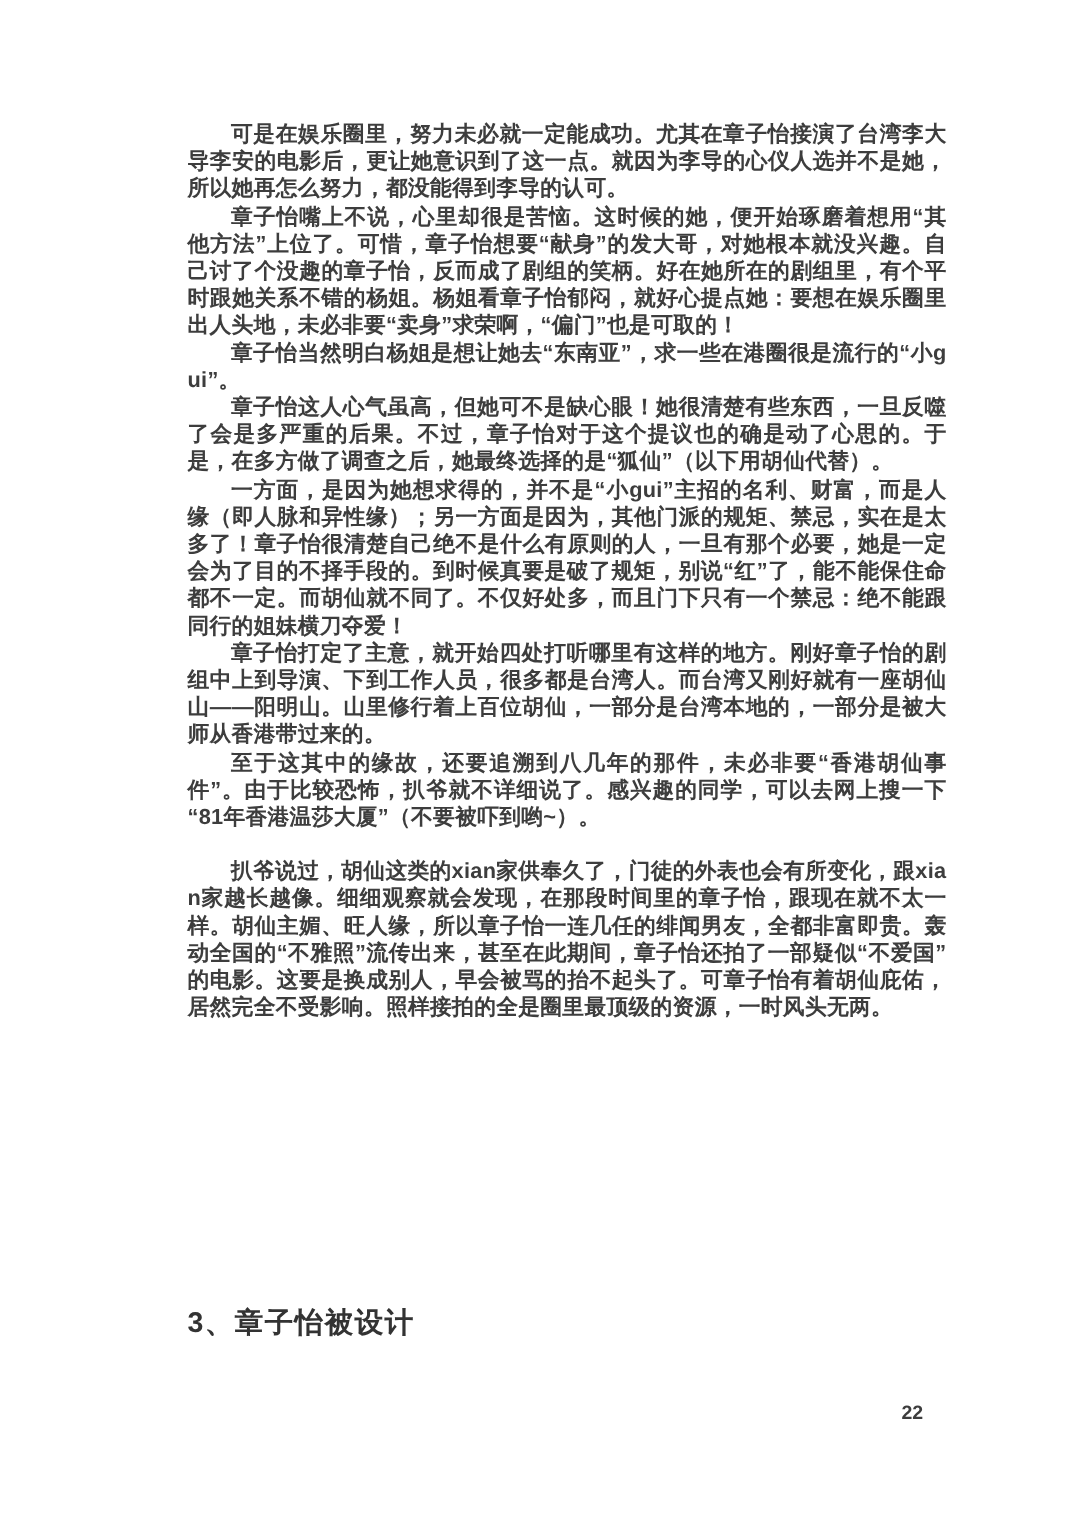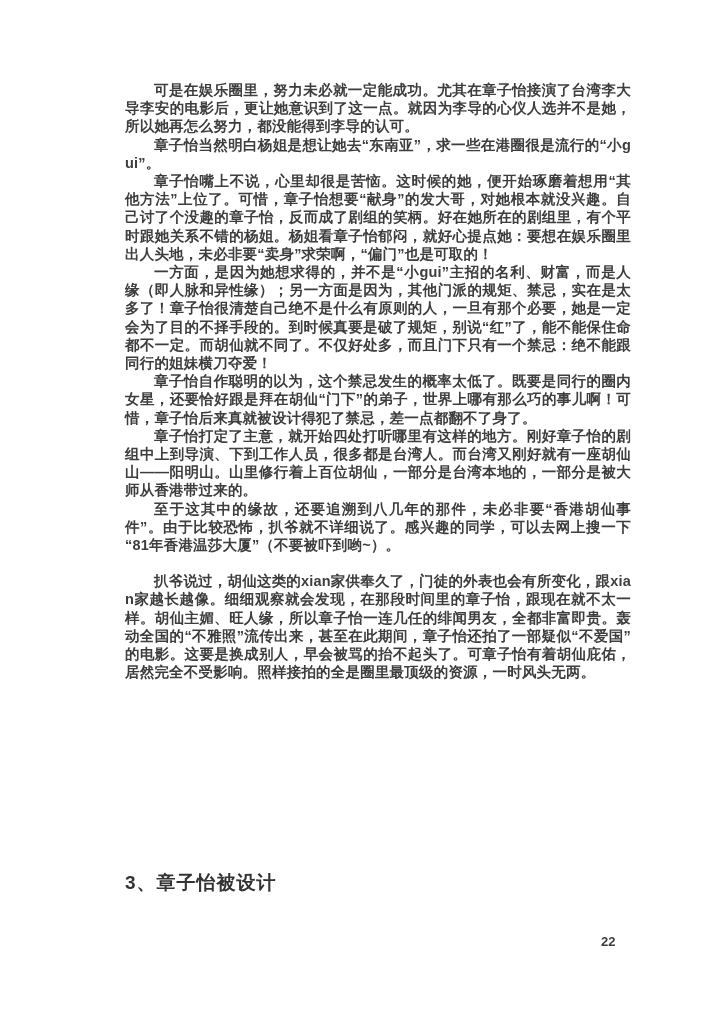--- a/index.html
+++ b/index.html
@@ -60,24 +60,24 @@
   }
 </style>
 </head>
 <body>
 
 <div class="page">
 
   <div class="body-text" style="color: rgb(61, 61, 61);">
 
   <p class="para">可是在娱乐圈里，努力未必就一定能成功。尤其在章子怡接演了台湾李大导李安的电影后，更让她意识到了这一点。就因为李导的心仪人选并不是她，所以她再怎么努力，都没能得到李导的认可。</p>
+      <p class="para">章子怡嘴上不说，心里却很是苦恼。这时候的她，便开始琢磨着想用“其他方法”上位了。可惜，章子怡想要“献身”的发大哥，对她根本就没兴趣。自己讨了个没趣的章子怡，反而成了剧组的笑柄。好在她所在的剧组里，有个平时跟她关系不错的杨姐。杨姐看章子怡郁闷，就好心提点她：要想在娱乐圈里出人头地，未必非要“卖身”求荣啊，“偏门”也是可取的！</p>
       <p class="para">章子怡当然明白杨姐是想让她去“东南亚”，求一些在港圈很是流行的“小gui”。</p>
-      <p class="para">章子怡嘴上不说，心里却很是苦恼。这时候的她，便开始琢磨着想用“其他方法”上位了。可惜，章子怡想要“献身”的发大哥，对她根本就没兴趣。自己讨了个没趣的章子怡，反而成了剧组的笑柄。好在她所在的剧组里，有个平时跟她关系不错的杨姐。杨姐看章子怡郁闷，就好心提点她：要想在娱乐圈里出人头地，未必非要“卖身”求荣啊，“偏门”也是可取的！</p>
+      <p class="para">章子怡这人心气虽高，但她可不是缺心眼！她很清楚有些东西，一旦反噬了会是多严重的后果。不过，章子怡对于这个提议也的确是动了心思的。于是，在多方做了调查之后，她最终选择的是“狐仙”（以下用胡仙代替）。</p>
       <p class="para">一方面，是因为她想求得的，并不是“小gui”主招的名利、财富，而是人缘（即人脉和异性缘）；另一方面是因为，其他门派的规矩、禁忌，实在是太多了！章子怡很清楚自己绝不是什么有原则的人，一旦有那个必要，她是一定会为了目的不择手段的。到时候真要是破了规矩，别说“红”了，能不能保住命都不一定。而胡仙就不同了。不仅好处多，而且门下只有一个禁忌：绝不能跟同行的姐妹横刀夺爱！</p>
-      <p class="para">章子怡自作聪明的以为，这个禁忌发生的概率太低了。既要是同行的圈内女星，还要恰好跟是拜在胡仙“门下”的弟子，世界上哪有那么巧的事儿啊！可惜，章子怡后来真就被设计得犯了禁忌，差一点都翻不了身了。</p>
       <p class="para">章子怡打定了主意，就开始四处打听哪里有这样的地方。刚好章子怡的剧组中上到导演、下到工作人员，很多都是台湾人。而台湾又刚好就有一座胡仙山——阳明山。山里修行着上百位胡仙，一部分是台湾本地的，一部分是被大师从香港带过来的。</p>
       <p class="para">至于这其中的缘故，还要追溯到八几年的那件，未必非要“香港胡仙事件”。由于比较恐怖，扒爷就不详细说了。感兴趣的同学，可以去网上搜一下“81年香港温莎大厦”（不要被吓到哟~）。</p>
       <p class="para">扒爷说过，胡仙这类的xian家供奉久了，门徒的外表也会有所变化，跟xian家越长越像。细细观察就会发现，在那段时间里的章子怡，跟现在就不太一样。胡仙主媚、旺人缘，所以章子怡一连几任的绯闻男友，全都非富即贵。轰动全国的“不雅照”流传出来，甚至在此期间，章子怡还拍了一部疑似“不爱国”的电影。这要是换成别人，早会被骂的抬不起头了。可章子怡有着胡仙庇佑，居然完全不受影响。照样接拍的全是圈里最顶级的资源，一时风头无两。</p>
     </div>
 
   <h2 class="section-heading">3、章子怡被设计</h2>
 
   <div class="page-number" style="color: rgb(61, 61, 61);">22</div>
 
 </div>

